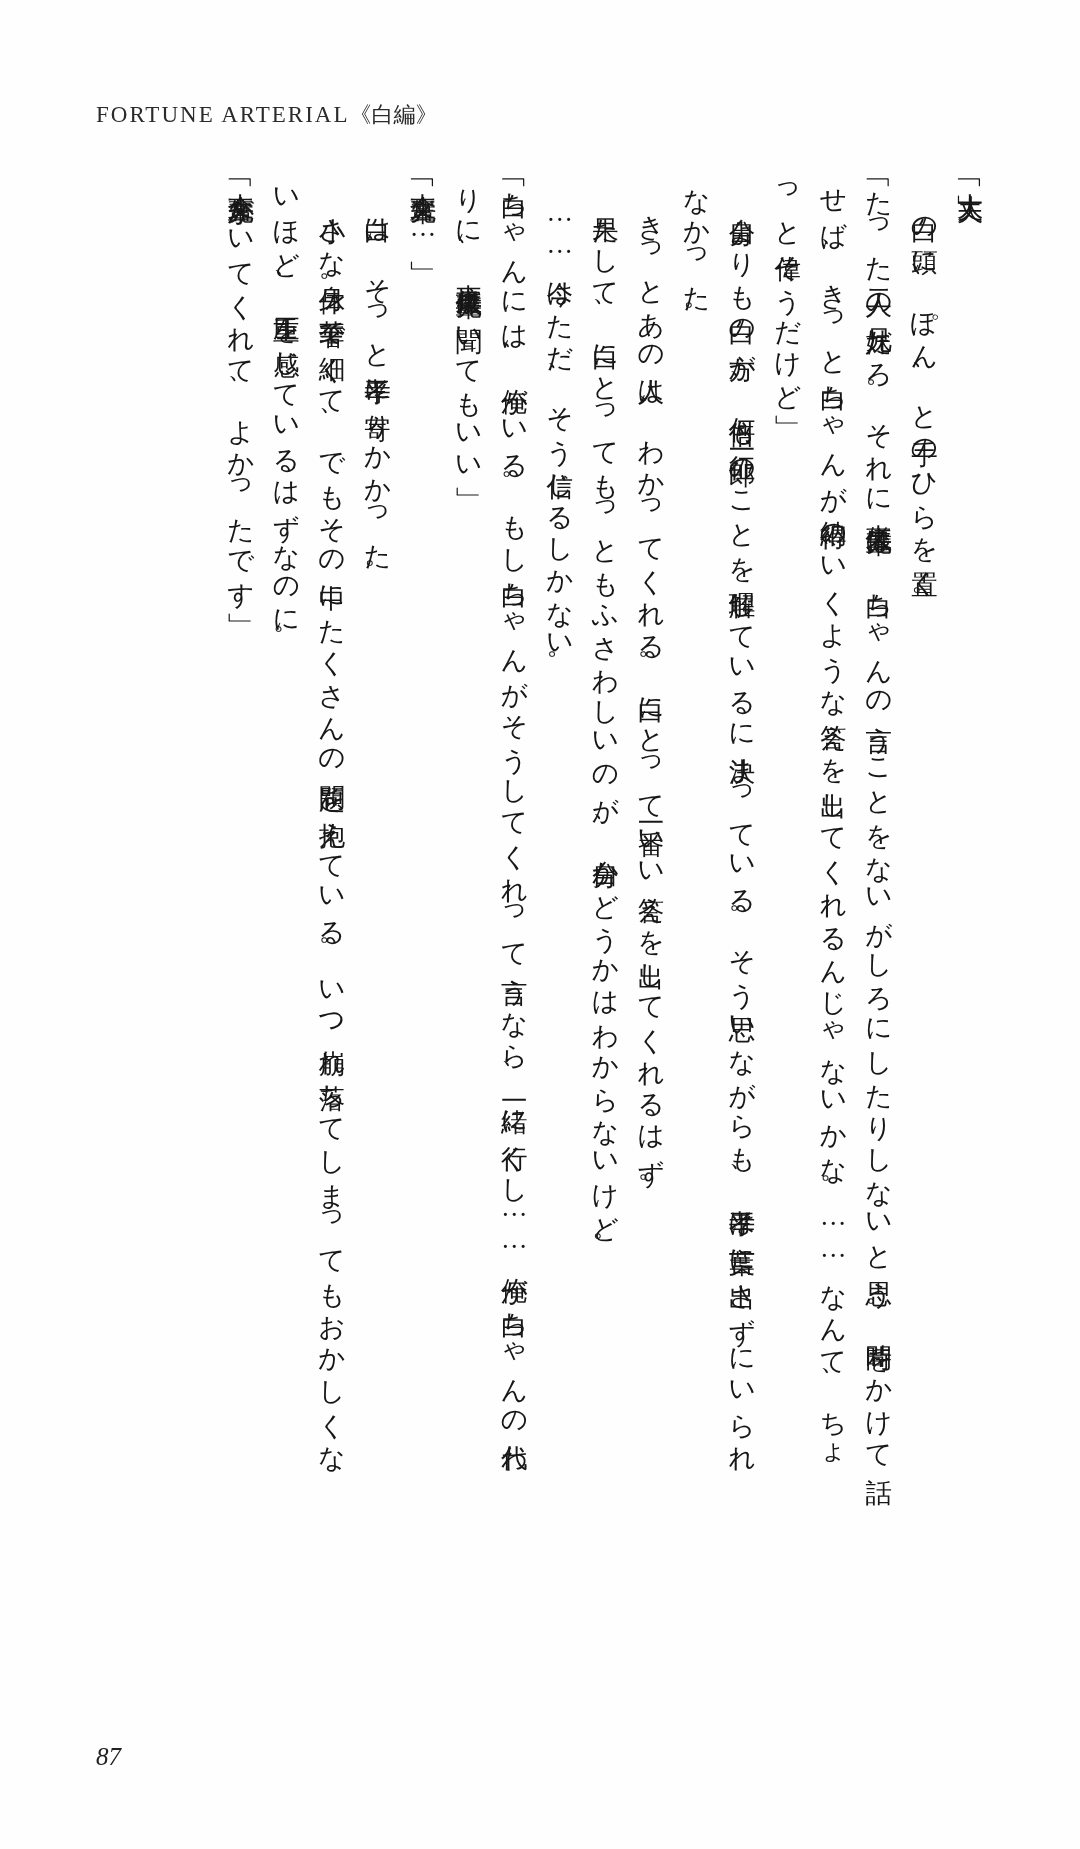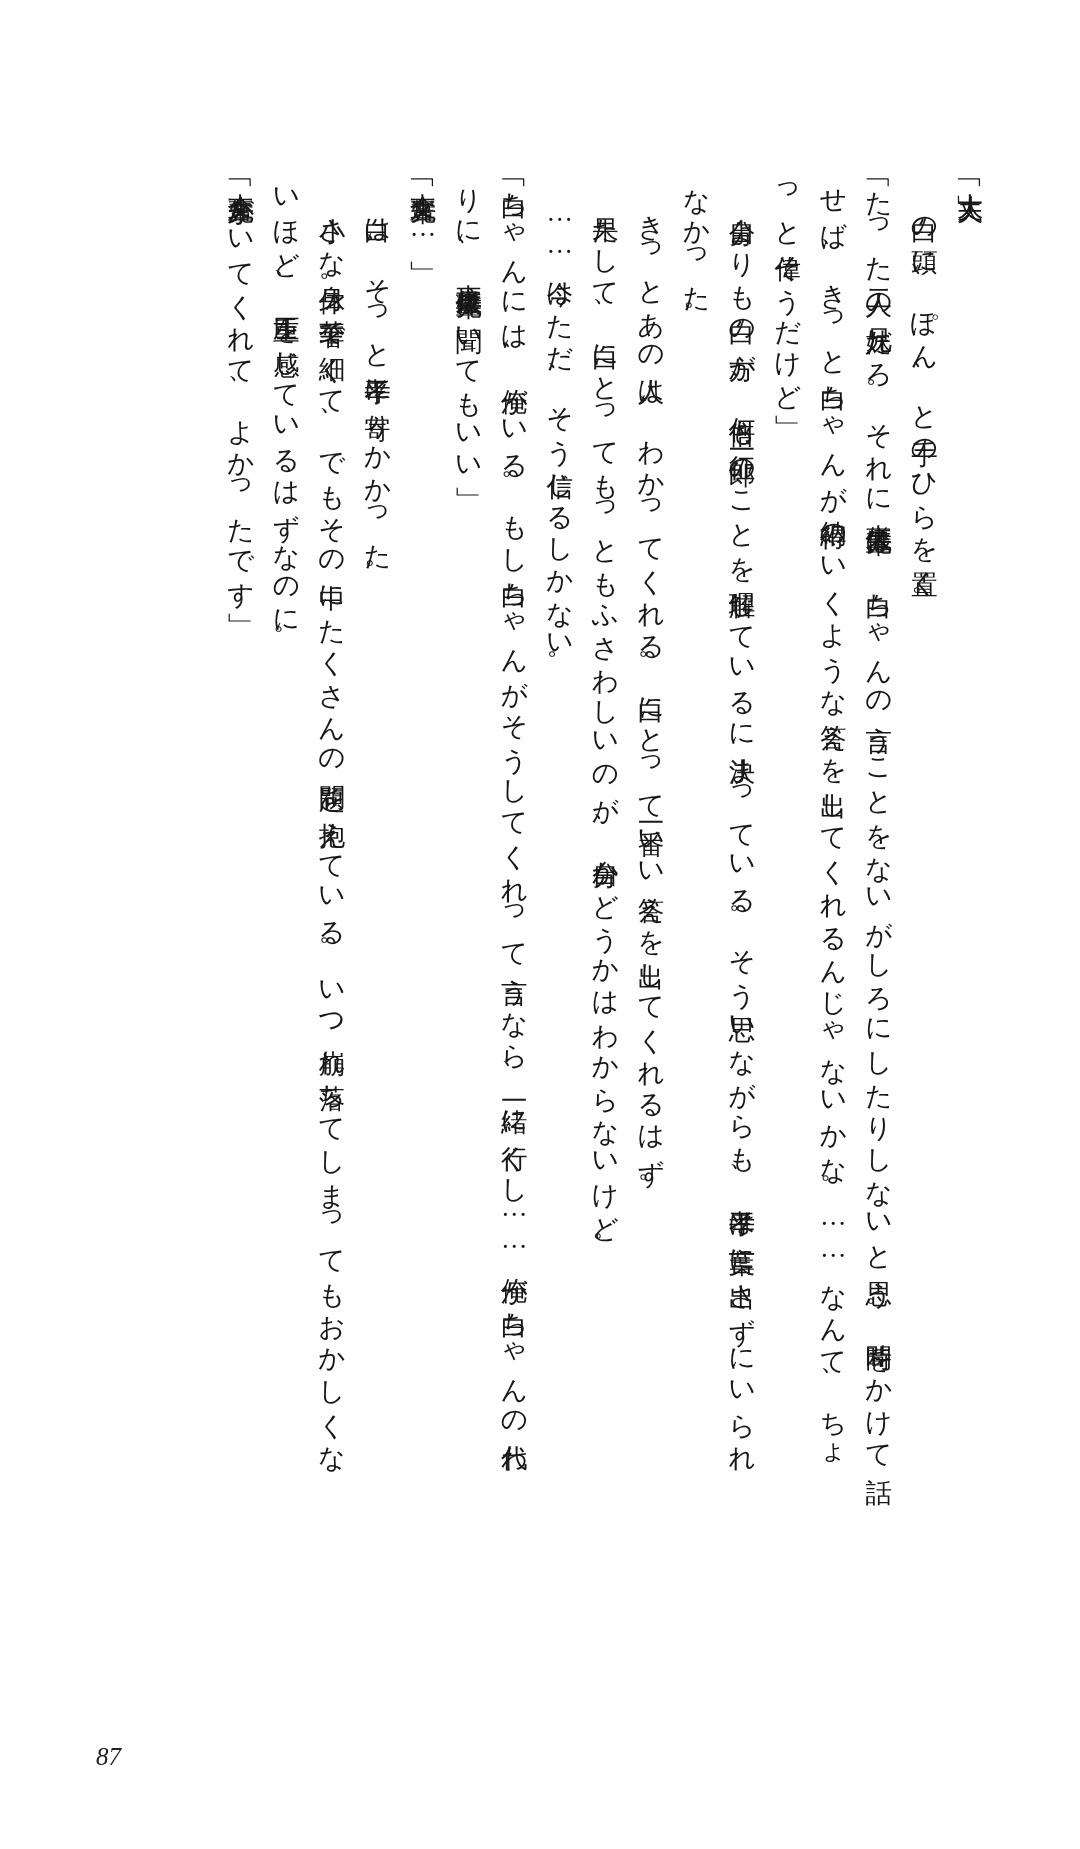--- a/index.html
+++ b/index.html
@@ -61,20 +61,23 @@
     font-style: italic;
     color: #222;
     text-align: center;
   }
 </style>
 </head>
 <body>
 
 <div class="page">
 
+  <div class="header">
+    <span>FORTUNE ARTERIAL</span><span class="jp">《白編》</span>
+  </div>
 
   <div class="body-block">
     <p>「大丈夫」</p>
     <p class="indent">白の頭に、ぽん、と手のひらを置く。</p>
     <p>「たった二人の兄妹だろ。それに東儀先輩は、白ちゃんの言うことをないがしろにしたりしないと思う。時間をかけて話せば、きっと白ちゃんが納得のいくような答えを出してくれるんじゃないかな。……なんて、ちょっと偉そうだけど」</p>
     <p class="indent">自分よりも白の方が、何倍も征一郎のことを理解しているに決まっている。そう思いながらも、孝平は言葉に出さずにいられなかった。</p>
     <p class="indent">きっとあの人は、わかってくれる。白にとって一番いい答えを出してくれるはず。</p>
     <p class="indent">果たして、白にとってもっともふさわしいのが、自分かどうかはわからないけど。</p>
     <p class="indent">……今はただ、そう信じるしかない。</p>
     <p>「白ちゃんには、俺がいる。もし白ちゃんがそうしてくれって言うなら、一緒に行くし……俺が白ちゃんの代わりに、直接東儀先輩に聞いてもいい」</p>

